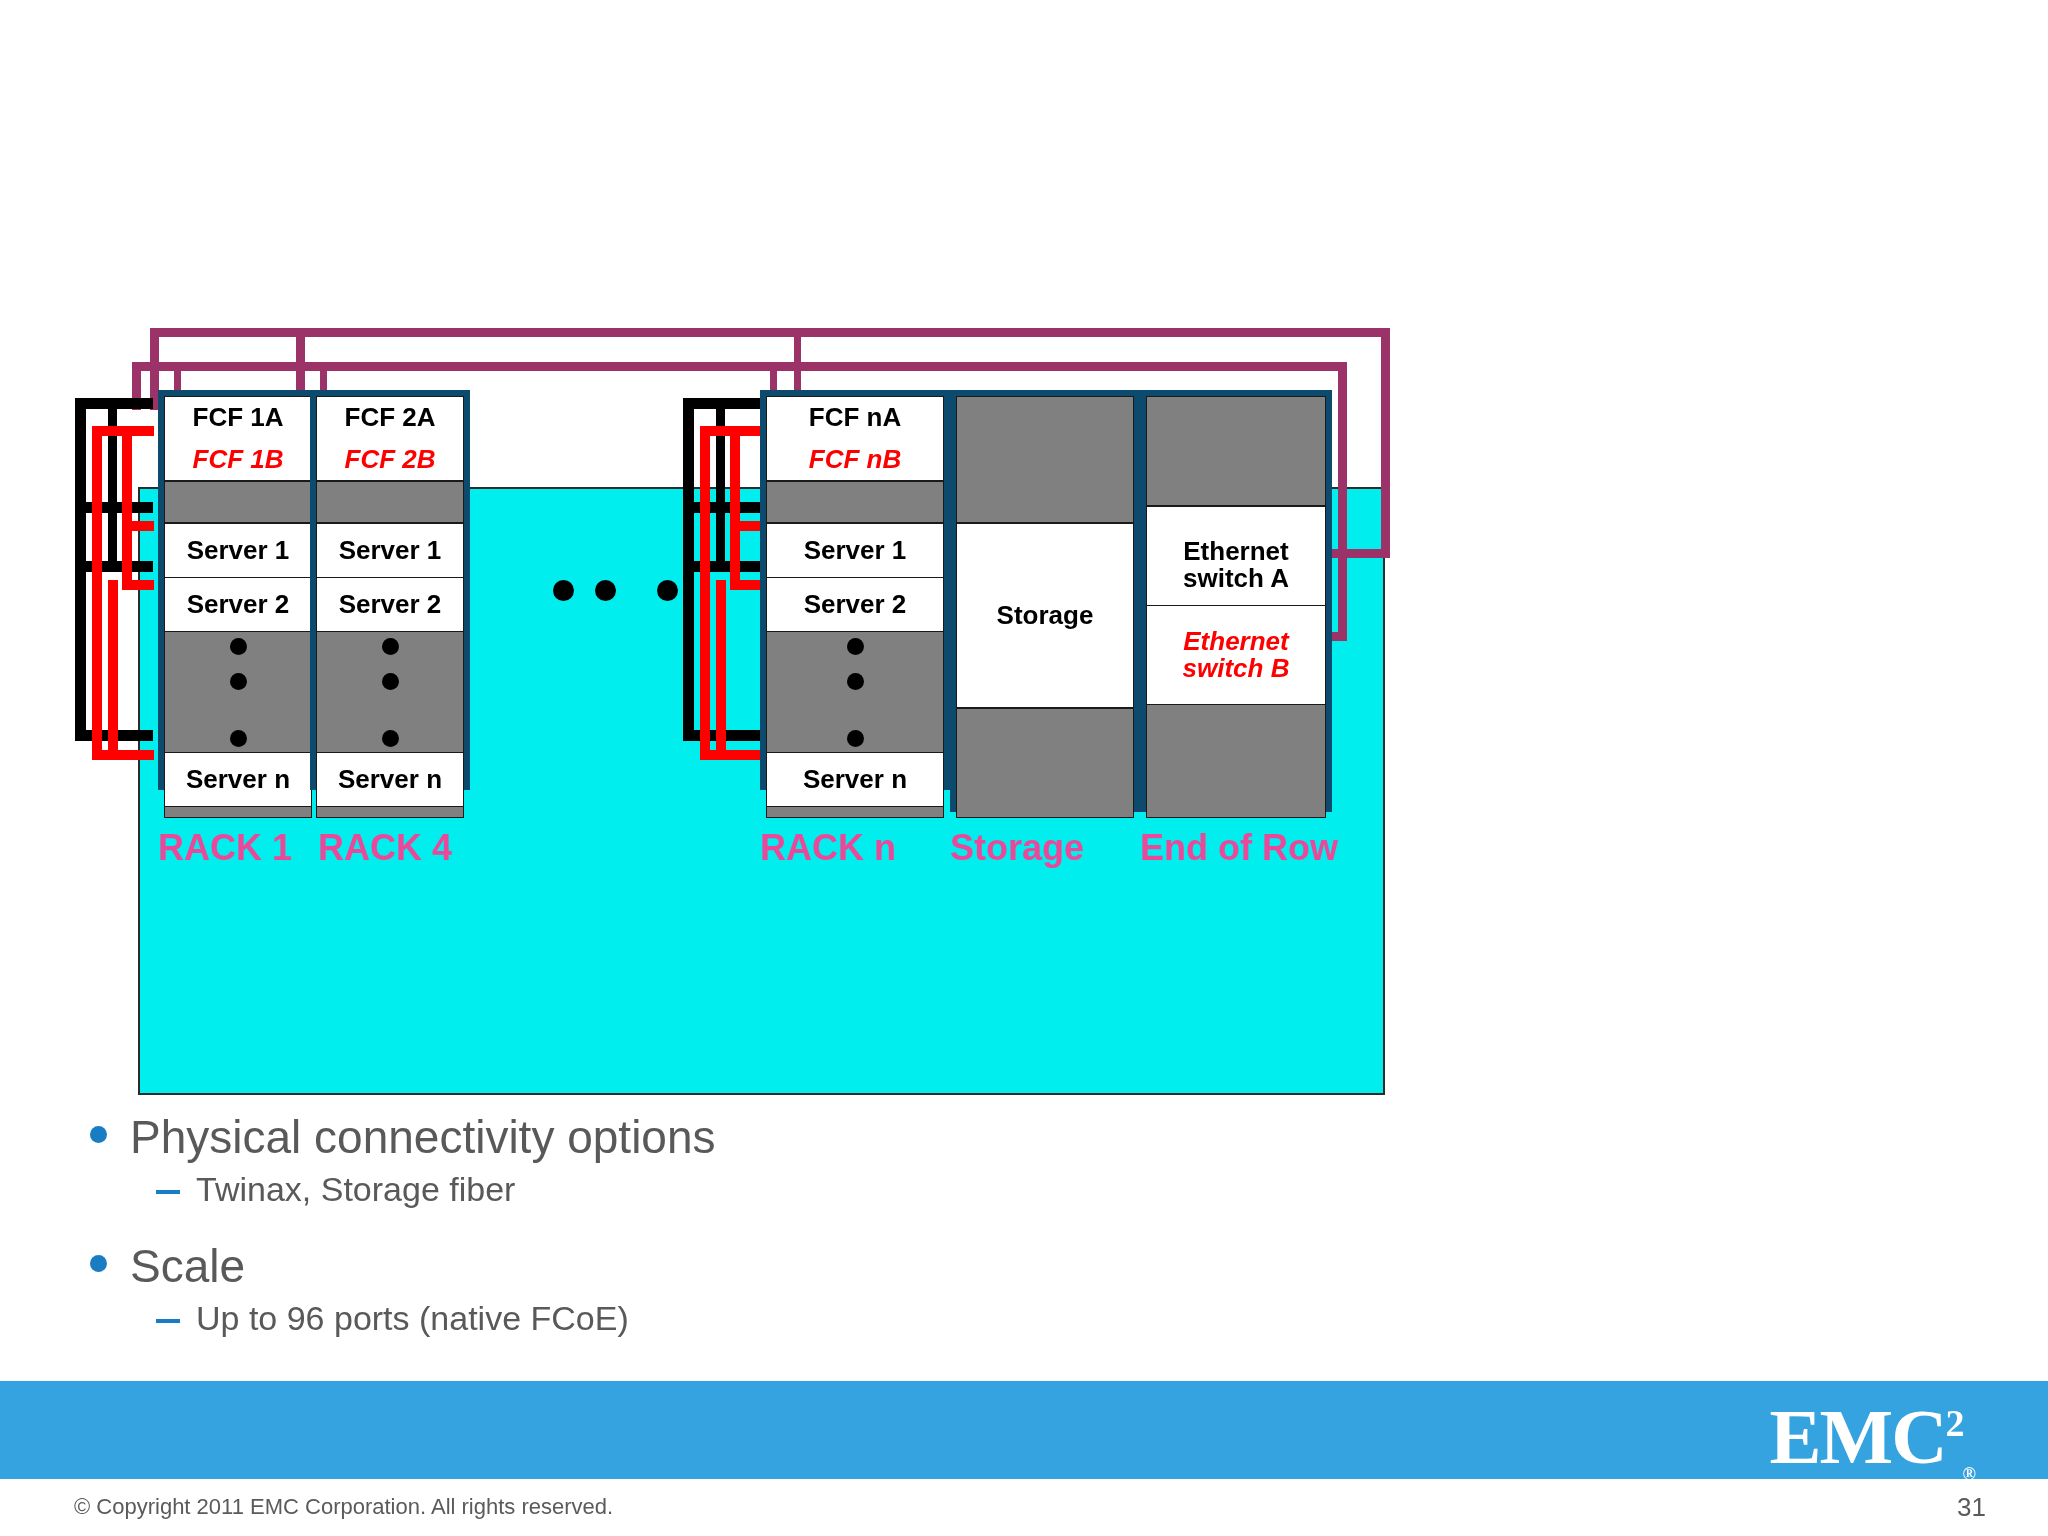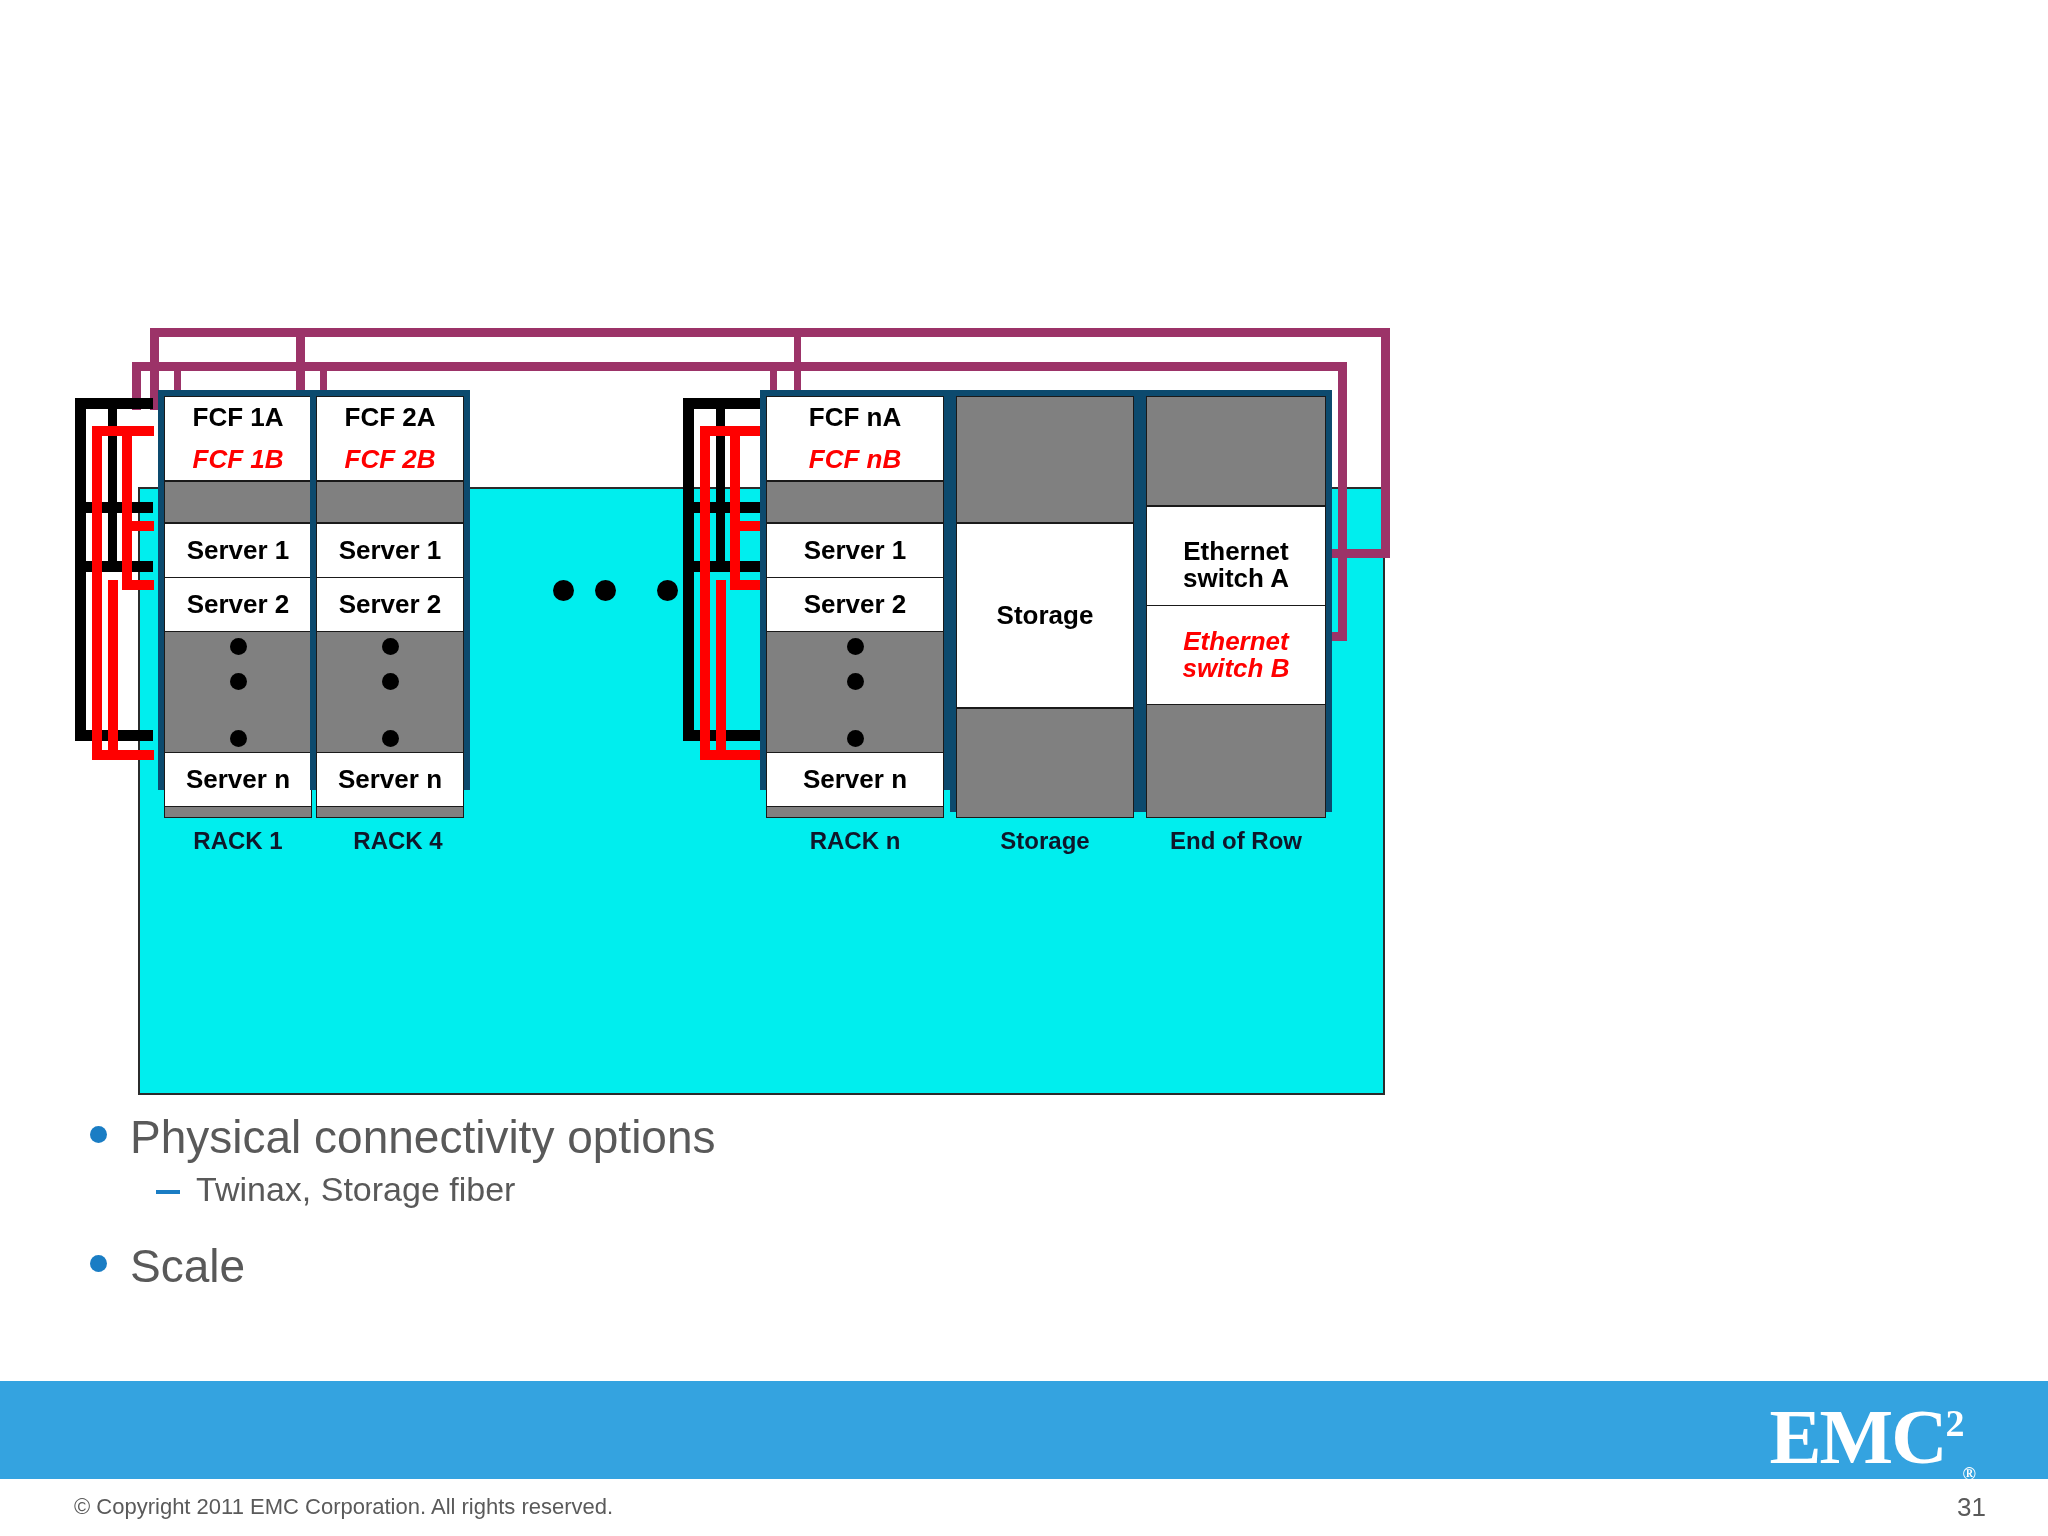--- a/index.html
+++ b/index.html
@@ -68,22 +68,22 @@
     position:absolute;left:0;right:0;top:0;bottom:0;
     display:flex;flex-direction:column;align-items:center;justify-content:center;
     gap:18px;
   }
   .vdots i{display:block;width:17px;height:17px;border-radius:50%;background:#000;}
   .vdots i.gap{margin-top:22px;}
 
   
   .rack-label{
     position:absolute;
-    font-weight:bold;font-size:24px;color:#0f172a;
-    text-align:center;white-space:nowrap;
+    font-weight:bold;font-size:36px;color:#ec4899;
+    white-space:nowrap;
   }
 
   
   .hdots{position:absolute;display:flex;align-items:center;}
   .hdots i{display:block;width:21px;height:21px;border-radius:50%;background:#000;}
 
   
   .seg{position:absolute;}
   .seg.black{background:#000000;}
   .seg.red{background:#ff0000;}
@@ -259,20 +259,24 @@
     </div>
     <div class="b2">
       <span class="dash"></span>
       <span>Twinax, Storage fiber</span>
     </div>
     <div class="spacer"></div>
     <div class="b1">
       <span class="dot"></span>
       <span>Scale</span>
     </div>
+    <div class="b2">
+      <span class="dash"></span>
+      <span>Up to 96 ports (native FCoE)</span>
+    </div>
   </div>
 
   <div class="footer-band"></div>
   <div class="emc-logo"><span>EMC</span><sup>2</sup><span class="reg">®</span></div>
   <div class="copyright">© Copyright 2011 EMC Corporation. All rights reserved.</div>
   <div class="pagenum">31</div>
 
 </div>
 
 </body></html>

